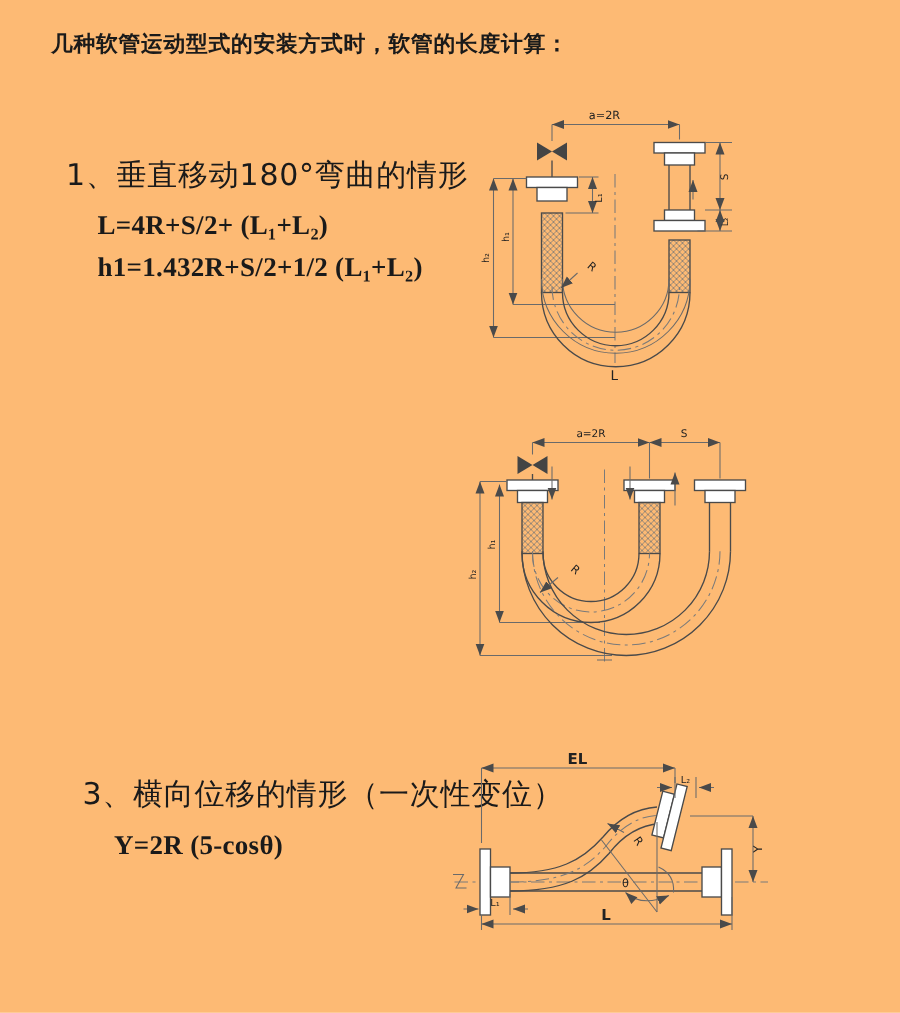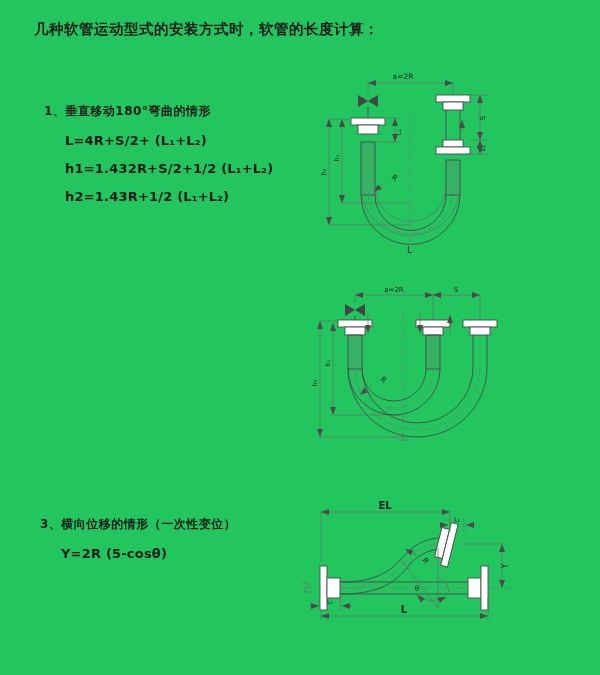--- a/index.html
+++ b/index.html
@@ -1,33 +1,33 @@
 <!DOCTYPE html>
 <html><head>
 <meta charset="utf-8">
 <style>
   html,body{margin:0;padding:0;}
   body{
     width:600px;height:675px;background:#ffffff;position:relative;overflow:hidden;
     font-family:"DejaVu Sans","Liberation Sans",sans-serif;color:#1a1a1a;
   }
-  .page{position:absolute;inset:0;background:#22c55e;}
+  .page{position:absolute;inset:0;background:#fdba74;}
   .title{
     position:absolute;left:34px;top:20px;font-size:14.5px;font-weight:bold;
     letter-spacing:0.5px;white-space:nowrap;
   }
   .sec{position:absolute;left:44px;}
-  .sec h2{margin:0 0 12px 0;font-size:12px;font-weight:bold;letter-spacing:0.5px;white-space:nowrap;}
+  .sec h2{margin:0 0 12px 0;font-size:20px;font-weight:normal;letter-spacing:0.5px;white-space:nowrap;}
   .sec .f{
-    margin:0 0 11px 0;padding-left:21px;font-size:13px;font-weight:bold;
-    line-height:17px;white-space:nowrap;letter-spacing:0.2px;
+    margin:0 0 11px 0;padding-left:21px;font-size:18px;font-weight:bold;
+    line-height:17px;white-space:nowrap;letter-spacing:0.2px;font-family:Liberation Serif, serif;
   }
   #sec1{top:103px;}
   #sec2{top:301px;}
-  #sec3{top:516px;left:40px;}
+  #sec3{top:516px;left:55px;}
   .diag{position:absolute;}
   #diag1{left:315px;top:70px;}
   #diag2{left:308px;top:283px;}
   #diag3{left:300px;top:498px;}
   svg text{fill:#222;font-family:"DejaVu Sans","Liberation Sans",sans-serif;}
   .ln{stroke:#4a4a4a;stroke-width:0.9;fill:none;}
   .thin{stroke:#6a6a6a;stroke-width:0.7;fill:none;}
   .dash{stroke:#7a7a7a;stroke-width:0.7;fill:none;stroke-dasharray:9 3 2 3;}
   .fl{fill:#ffffff;stroke:#4a4a4a;stroke-width:0.9;}
 </style>
@@ -35,21 +35,20 @@
 <body>
 
 <div class="page">
 
   <div class="title">几种软管运动型式的安装方式时，软管的长度计算：</div>
 
   <div class="sec" id="sec1">
     <h2>1、垂直移动180°弯曲的情形</h2>
     <p class="f">L=4R+S/2+ (L₁+L₂)</p>
     <p class="f">h1=1.432R+S/2+1/2 (L₁+L₂)</p>
-    <p class="f">h2=1.43R+1/2 (L₁+L₂)</p>
   </div>
 
 
   <div class="sec" id="sec3">
     <h2>3、横向位移的情形（一次性变位）</h2>
     <p class="f">Y=2R (5-cosθ)</p>
   </div>
 
   <svg class="diag" id="diag1" width="270" height="190" viewBox="0 0 270 190">
     <defs>

